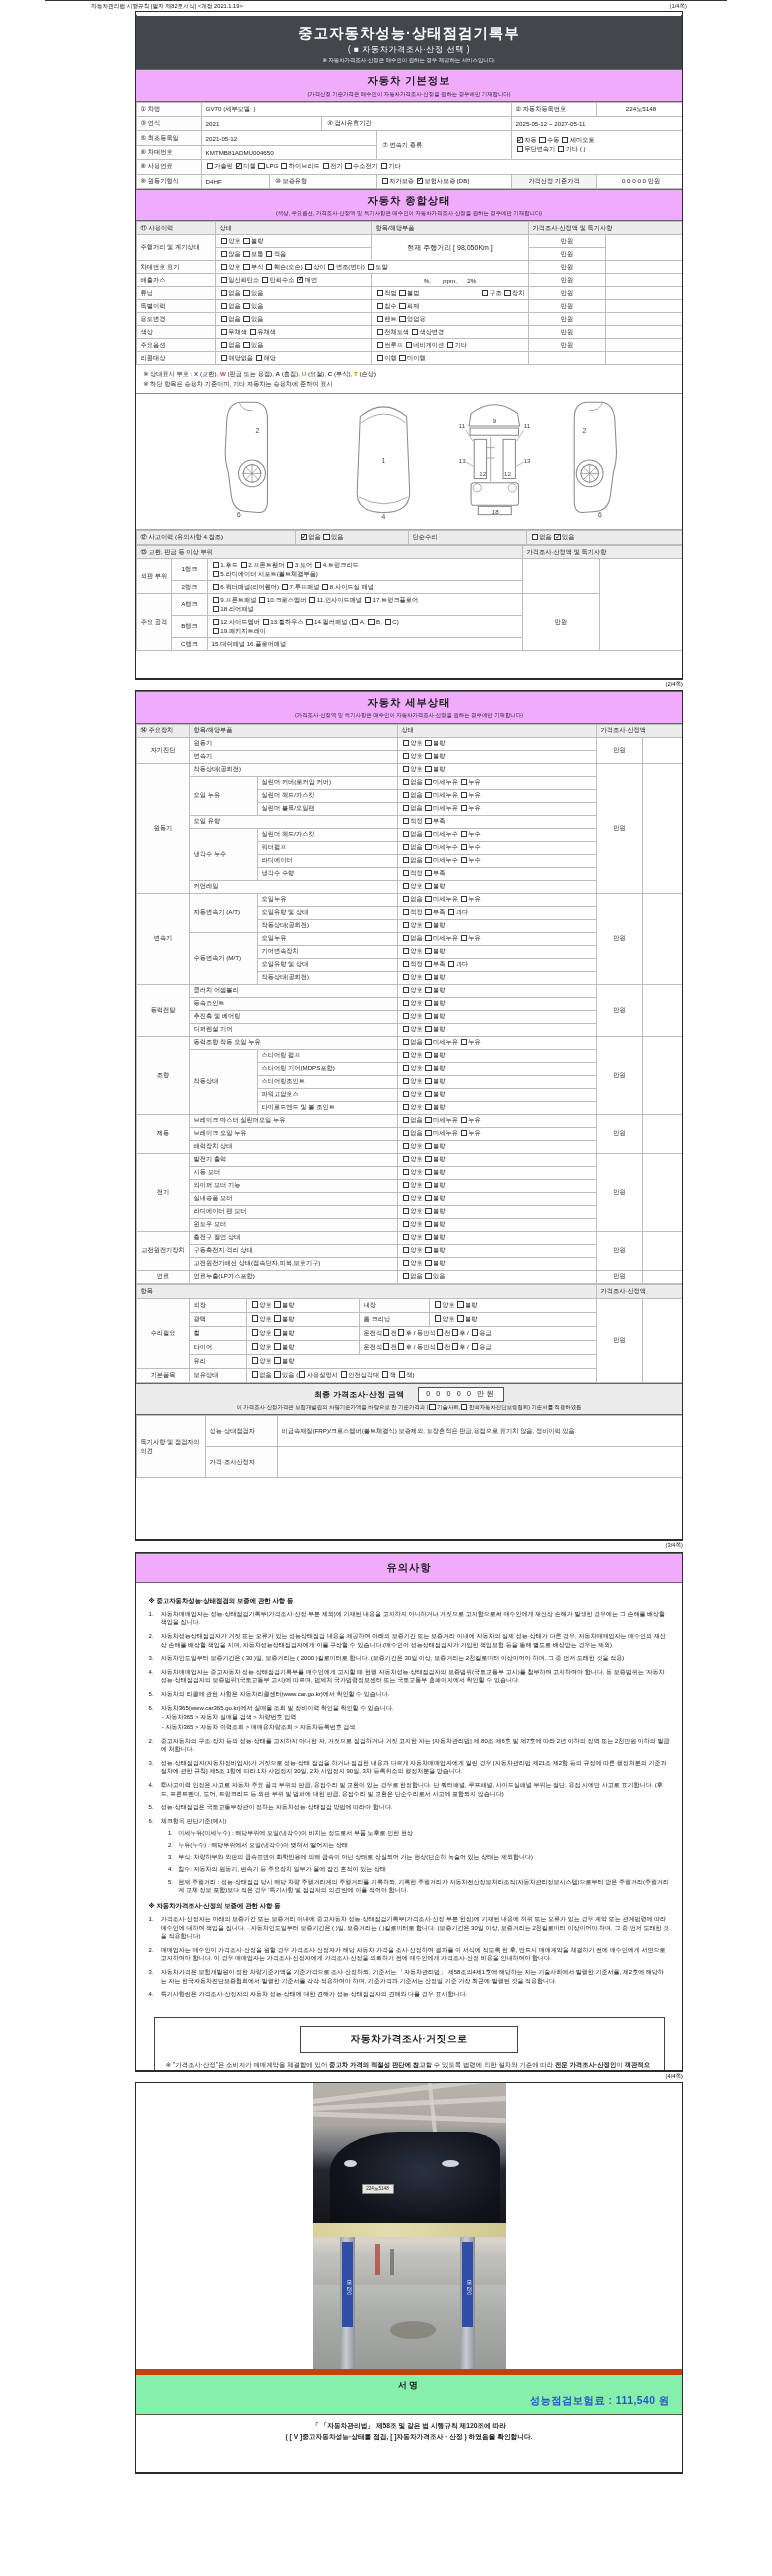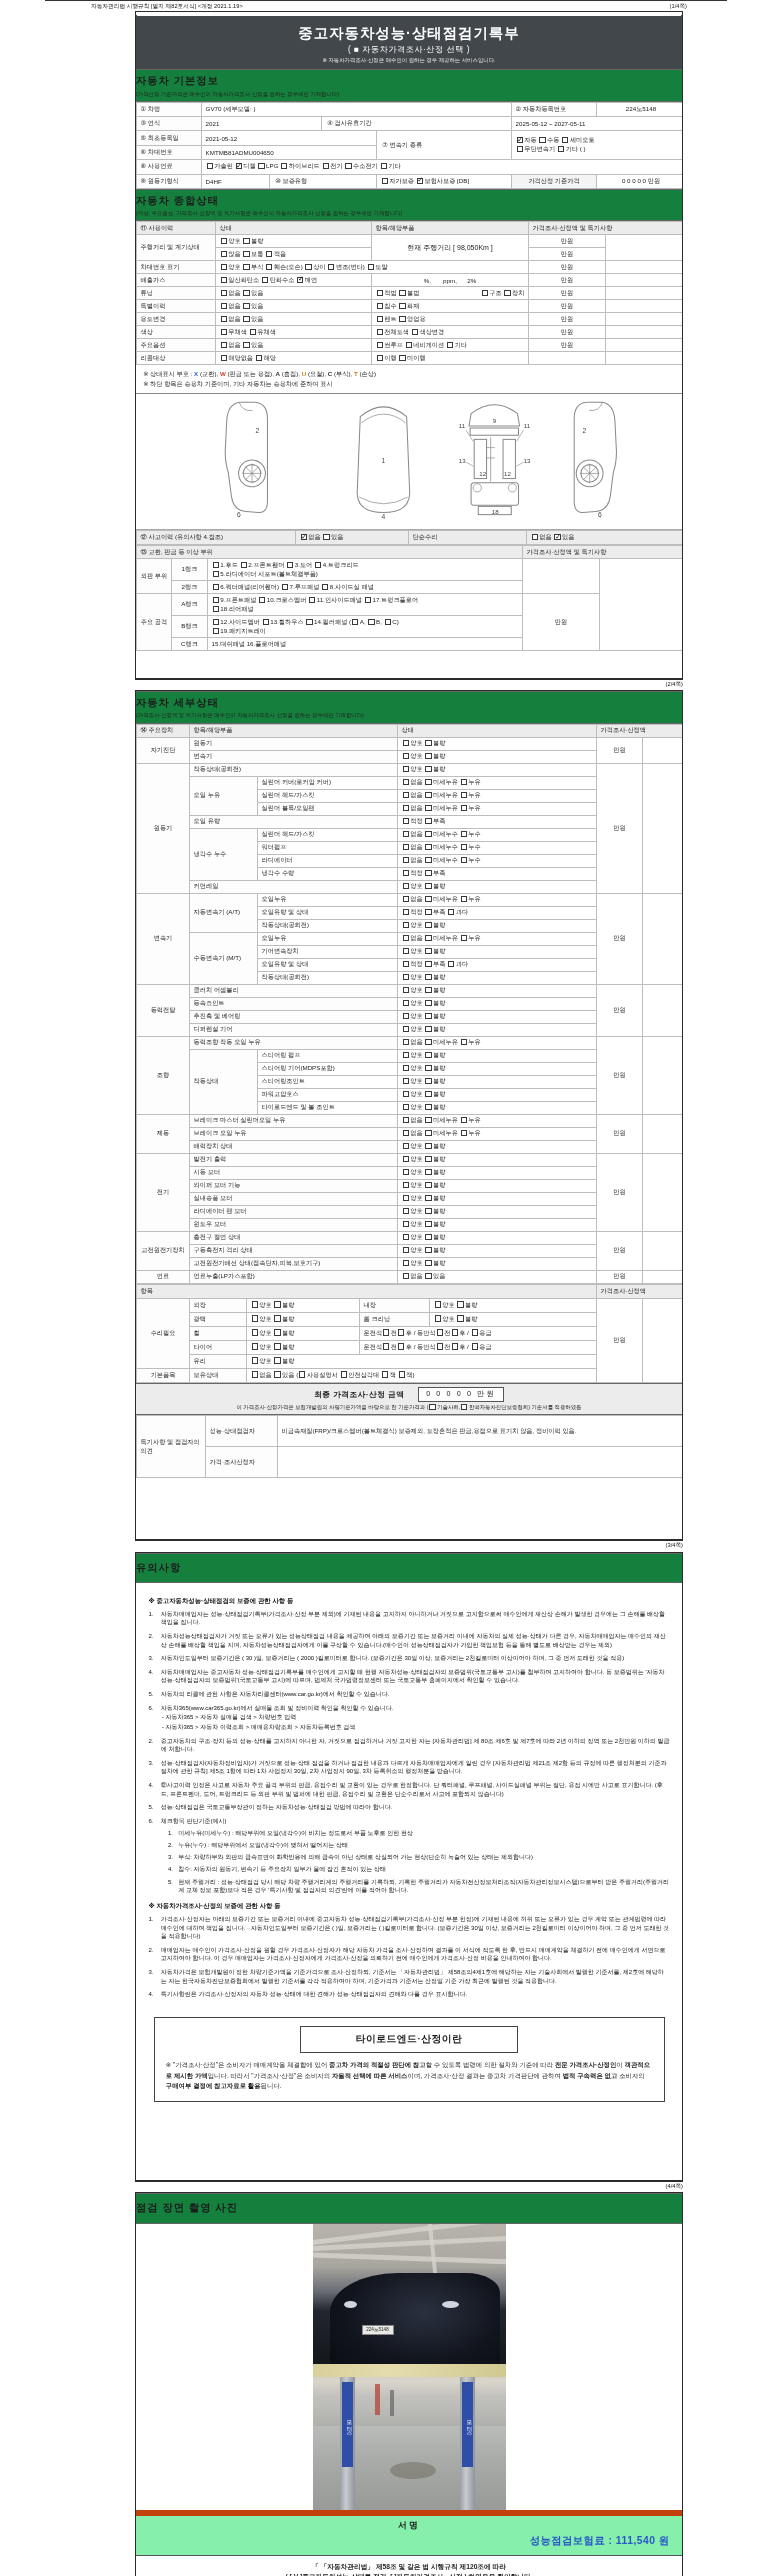--- a/index.html
+++ b/index.html
@@ -12,21 +12,21 @@
   .pgmark{width:100%;text-align:right;font-size:5.7px;padding:1px 0 1.5px;color:#111}
   .bigbox{border:1.5px solid #2b2b2b;border-bottom-width:2.6px;background:#fff;box-sizing:border-box}
   
   .dark{background:#42474c;color:#fff;padding:0 0 5.2px}
   .dark .wline{height:1.5px;background:#fff;margin:3.1px 1px 7.2px}
   .dark h1{margin:0;text-align:center;font-size:14.4px;letter-spacing:1px;font-weight:bold}
   .dark .dsub{text-align:center;font-size:8.2px;margin-top:1px;letter-spacing:0.5px}
   .dark .dnote{text-align:center;font-size:5.4px;margin-top:2.6px;color:#e8e8e8}
   .dark .docno{font-size:7.2px;font-weight:bold;padding:5.2px 0 0 7.2px;letter-spacing:0.5px}
   
-  .band{background:#15803d;border-top:0.5px solid #666;border-bottom:0.5px solid #666;text-align:left;padding:4.1px 0 3.1px}
+  .band{background:#f0abfc;border-top:0.5px solid #666;border-bottom:0.5px solid #666;text-align:center;padding:4.1px 0 3.1px}
   .band h2{margin:0;font-size:10.3px;font-weight:bold;letter-spacing:1px}
   .band .sub{font-size:5.4px;margin-top:2.1px;color:#222}
   
   table{border-collapse:collapse;width:100%;table-layout:fixed}
   td{border:0.5px solid #bdbdbd;font-size:6.2px;padding:1.5px 3.6px;vertical-align:middle;word-break:keep-all;overflow:hidden}
   tr{height:13.4px}
   .hd{background:#ececec;font-size:6.2px}
   .lab{background:#fdfdfd}
   .lab2{padding-left:5.2px}
   .lab3{background:#f4f4f4}
@@ -678,21 +678,21 @@
               <td class="lab left">가격·조사산정자</td>
               <td class="left"></td>
             </tr>
           </tbody>
         </table>
       </div>
   </div>
 
   <div class="pgmark">(3/4쪽)</div>
 
-  <div class="bigbox" id="box3" style="height:630px;overflow:hidden">
+  <div class="bigbox" id="box3" style="height:520px;overflow:hidden">
     <div class="band" style="padding:7.2px 0">
       <h2>유의사항</h2>
     </div>
     <div class="ntwrap" id="noticeBody">
         <div class="nthead">※ 중고자동차성능·상태점검의 보증에 관한 사항 등</div>
         <div class="ni">
           <span class="n">1.</span>
           <span class="tx">자동차매매업자는 성능·상태점검기록부(가격조사·산정 부분 제외)에 기재된 내용을 고지하지 아니하거나 거짓으로 고지함으로써 매수인에게 재산상 손해가 발생한 경우에는 그 손해를 배상할 책임을 집니다.</span>
         </div>
         <div class="ni">
@@ -762,31 +762,28 @@
         <div class="ni">
           <span class="n">3.</span>
           <span class="tx">자동차가격은 보험개발원이 정한 차량기준가액을 기준가격으로 조사·산정하되, 기준서는 「자동차관리법」 제58조의4제1호에 해당하는 자는 기술사회에서 발행한 기준서를, 제2호에 해당하는 자는 한국자동차진단보증협회에서 발행한 기준서를 각각 적용하여야 하며, 기준가격과 기준서는 산정일 기준 가장 최근에 발행된 것을 적용합니다.</span>
         </div>
         <div class="ni">
           <span class="n">4.</span>
           <span class="tx">특기사항란은 가격조사·산정자의 자동차 성능·상태에 대한 견해가 성능·상태점검자의 견해와 다를 경우 표시합니다.</span>
         </div>
       </div>
     <div class="innerbox">
-      <div class="ibt">타이로드엔드·산정이란</div>
+      <div class="ibt">자동차가격조사·거짓으로</div>
       <div class="ibtx" id="boxText">※ "가격조사·산정"은 소비자가 매매계약을 체결함에 있어 <b>중고차 가격의 적절성 판단에 참고</b>할 수 있도록 법령에 의한 절차와 기준에 따라 <b>전문 가격조사·산정인</b>이 <b>객관적으로 제시한 가액</b>입니다. 따라서 "가격조사·산정"은 소비자의 <b>자율적 선택에 따른 서비스</b>이며, 가격조사·산정 결과는 중고차 가격판단에 관하여 <b>법적 구속력은 없고</b> 소비자의 <b>구매여부 결정에 참고자료로 활용</b>됩니다.</div>
     </div>
   </div>
 
   <div class="pgmark">(4/4쪽)</div>
 
   <div class="bigbox" id="box4" style="height:392px;overflow:hidden">
-    <div class="band" style="padding:7.2px 0">
-      <h2>점검 장면 촬영 사진</h2>
-    </div>
     <div class="photoarea">
       <div class="photo ph1">
         <div class="beam" style="top:4.1px;left:-10.3px;transform:rotate(-7deg)"></div>
         <div class="beam" style="top:17.5px;left:-10.3px;transform:rotate(-3deg)"></div>
         <div class="beam" style="top:32px;left:-10.3px;transform:rotate(2deg)"></div>
         <div class="beam" style="top:13.4px;left:62px;transform:rotate(84deg);width:113px;height:4.1px"></div>
         <div class="carbody"></div>
         <div class="lamp" style="left:31px"></div>
         <div class="lamp" style="left:129px;width:17.5px"></div>
         <div class="plate">224노5148</div>

